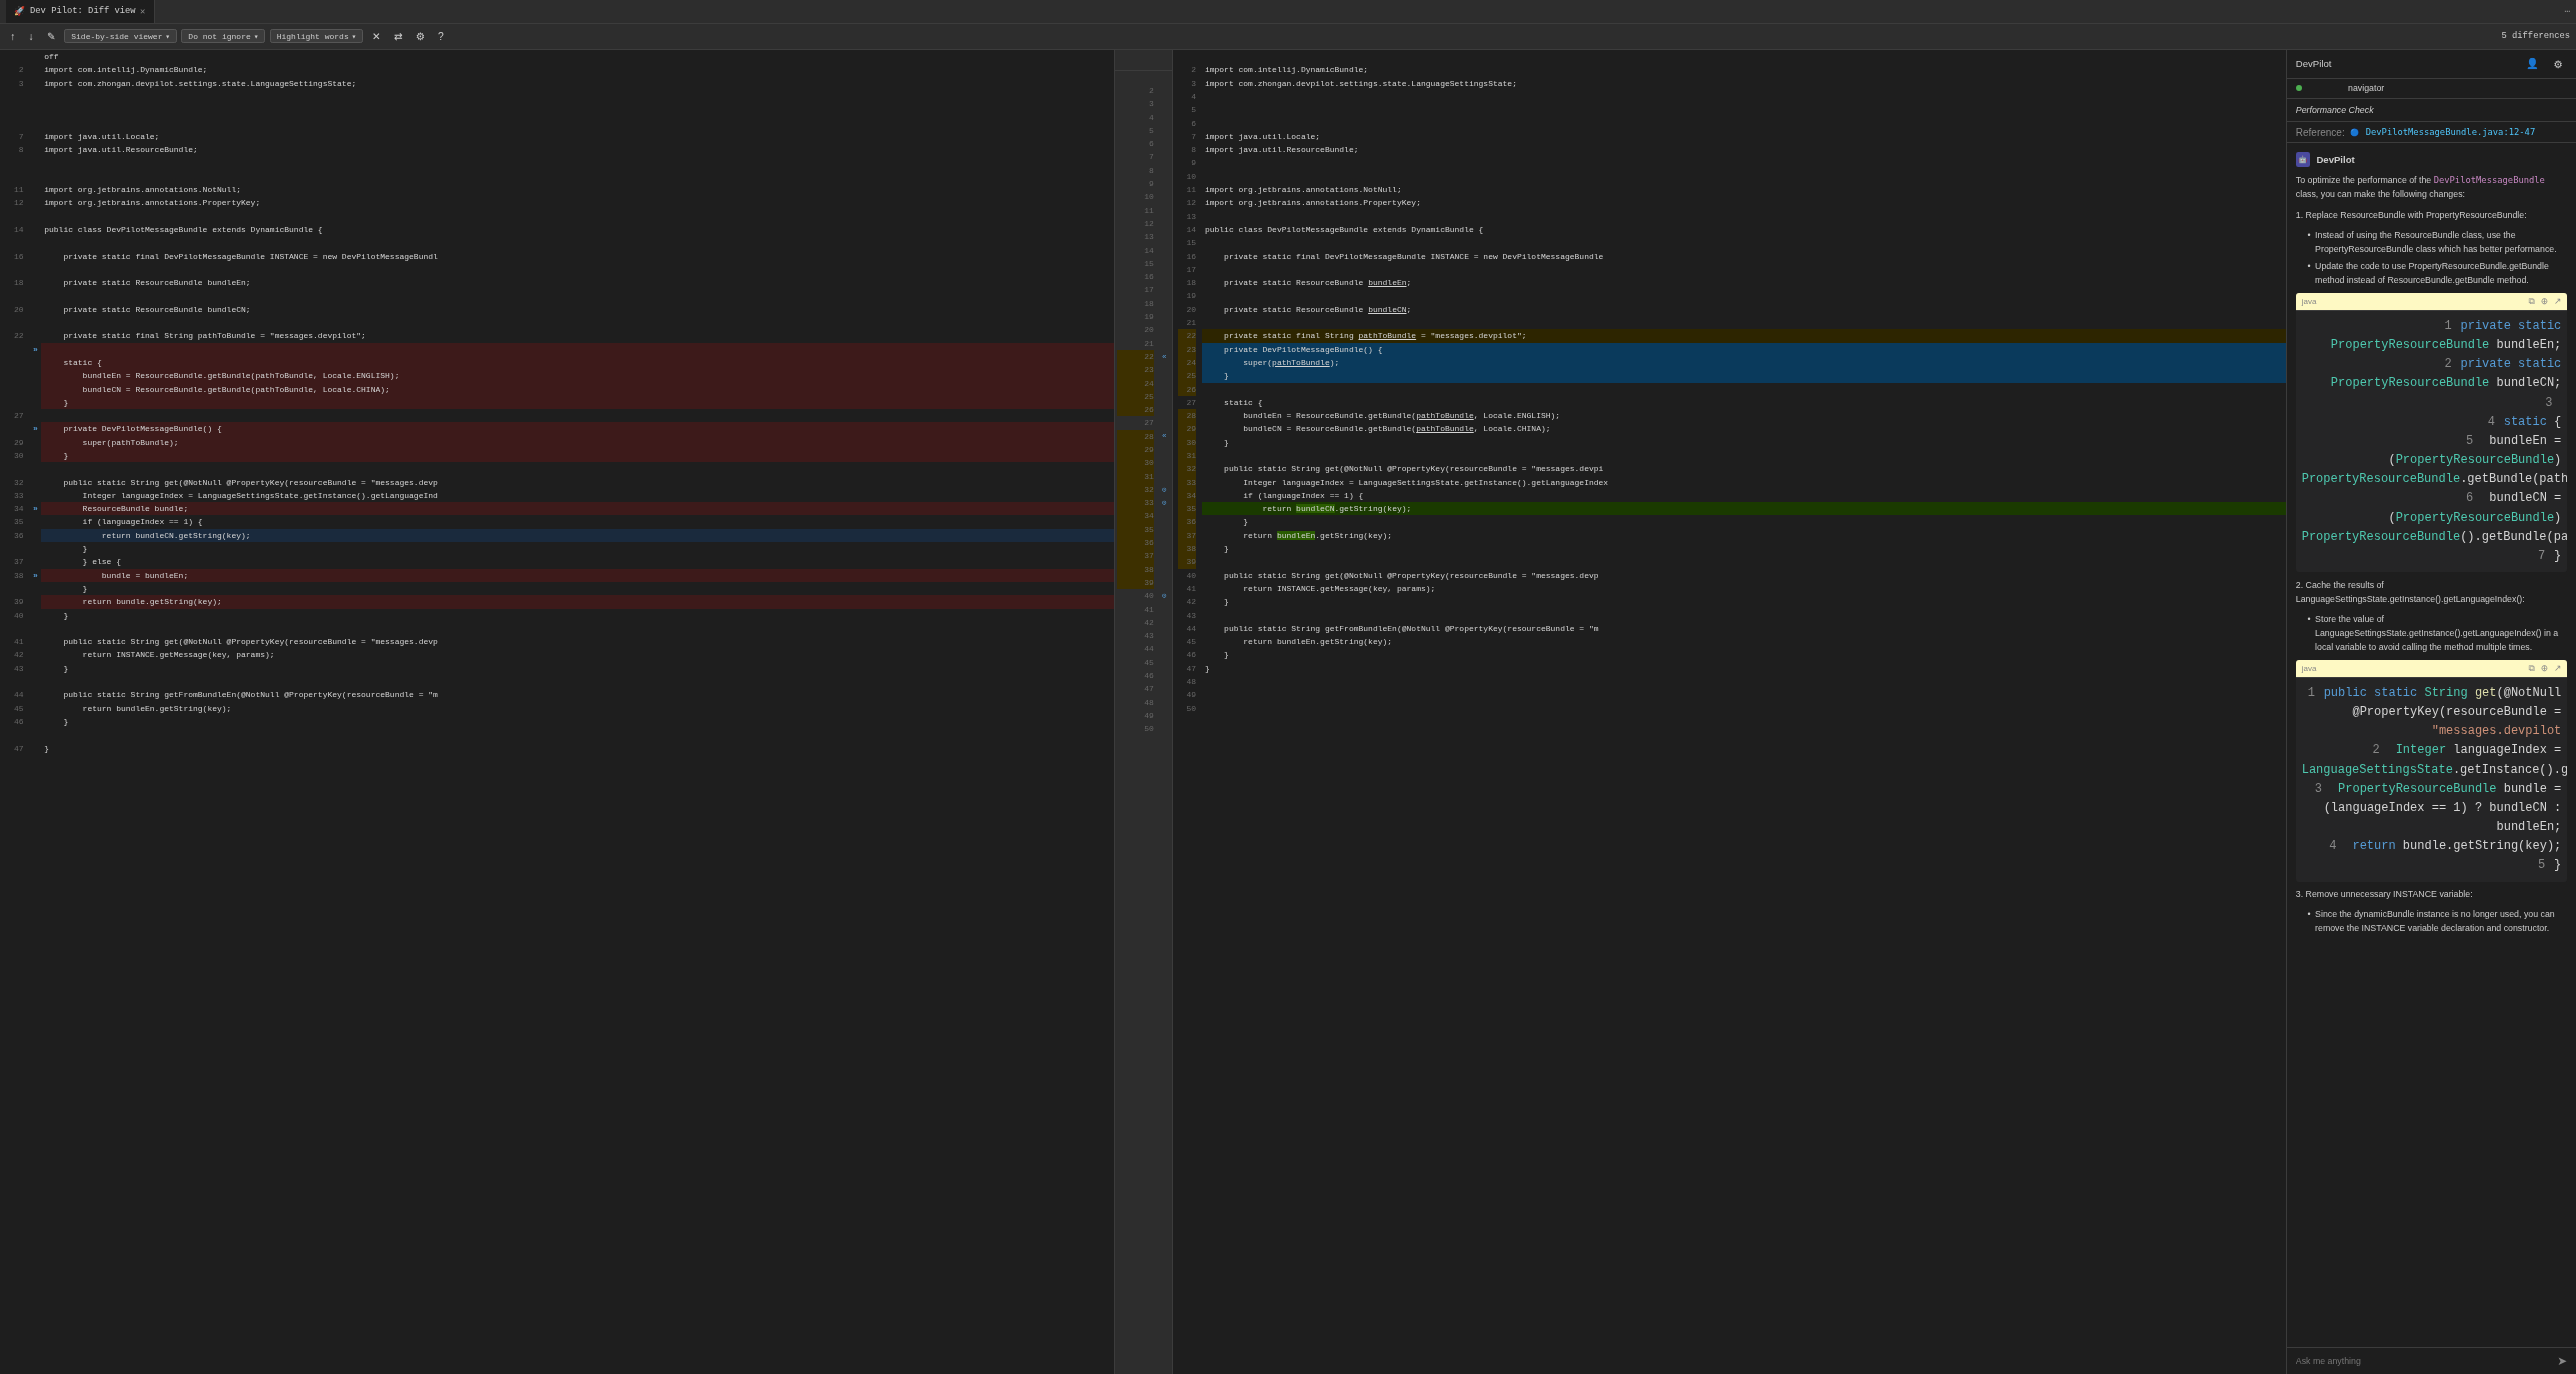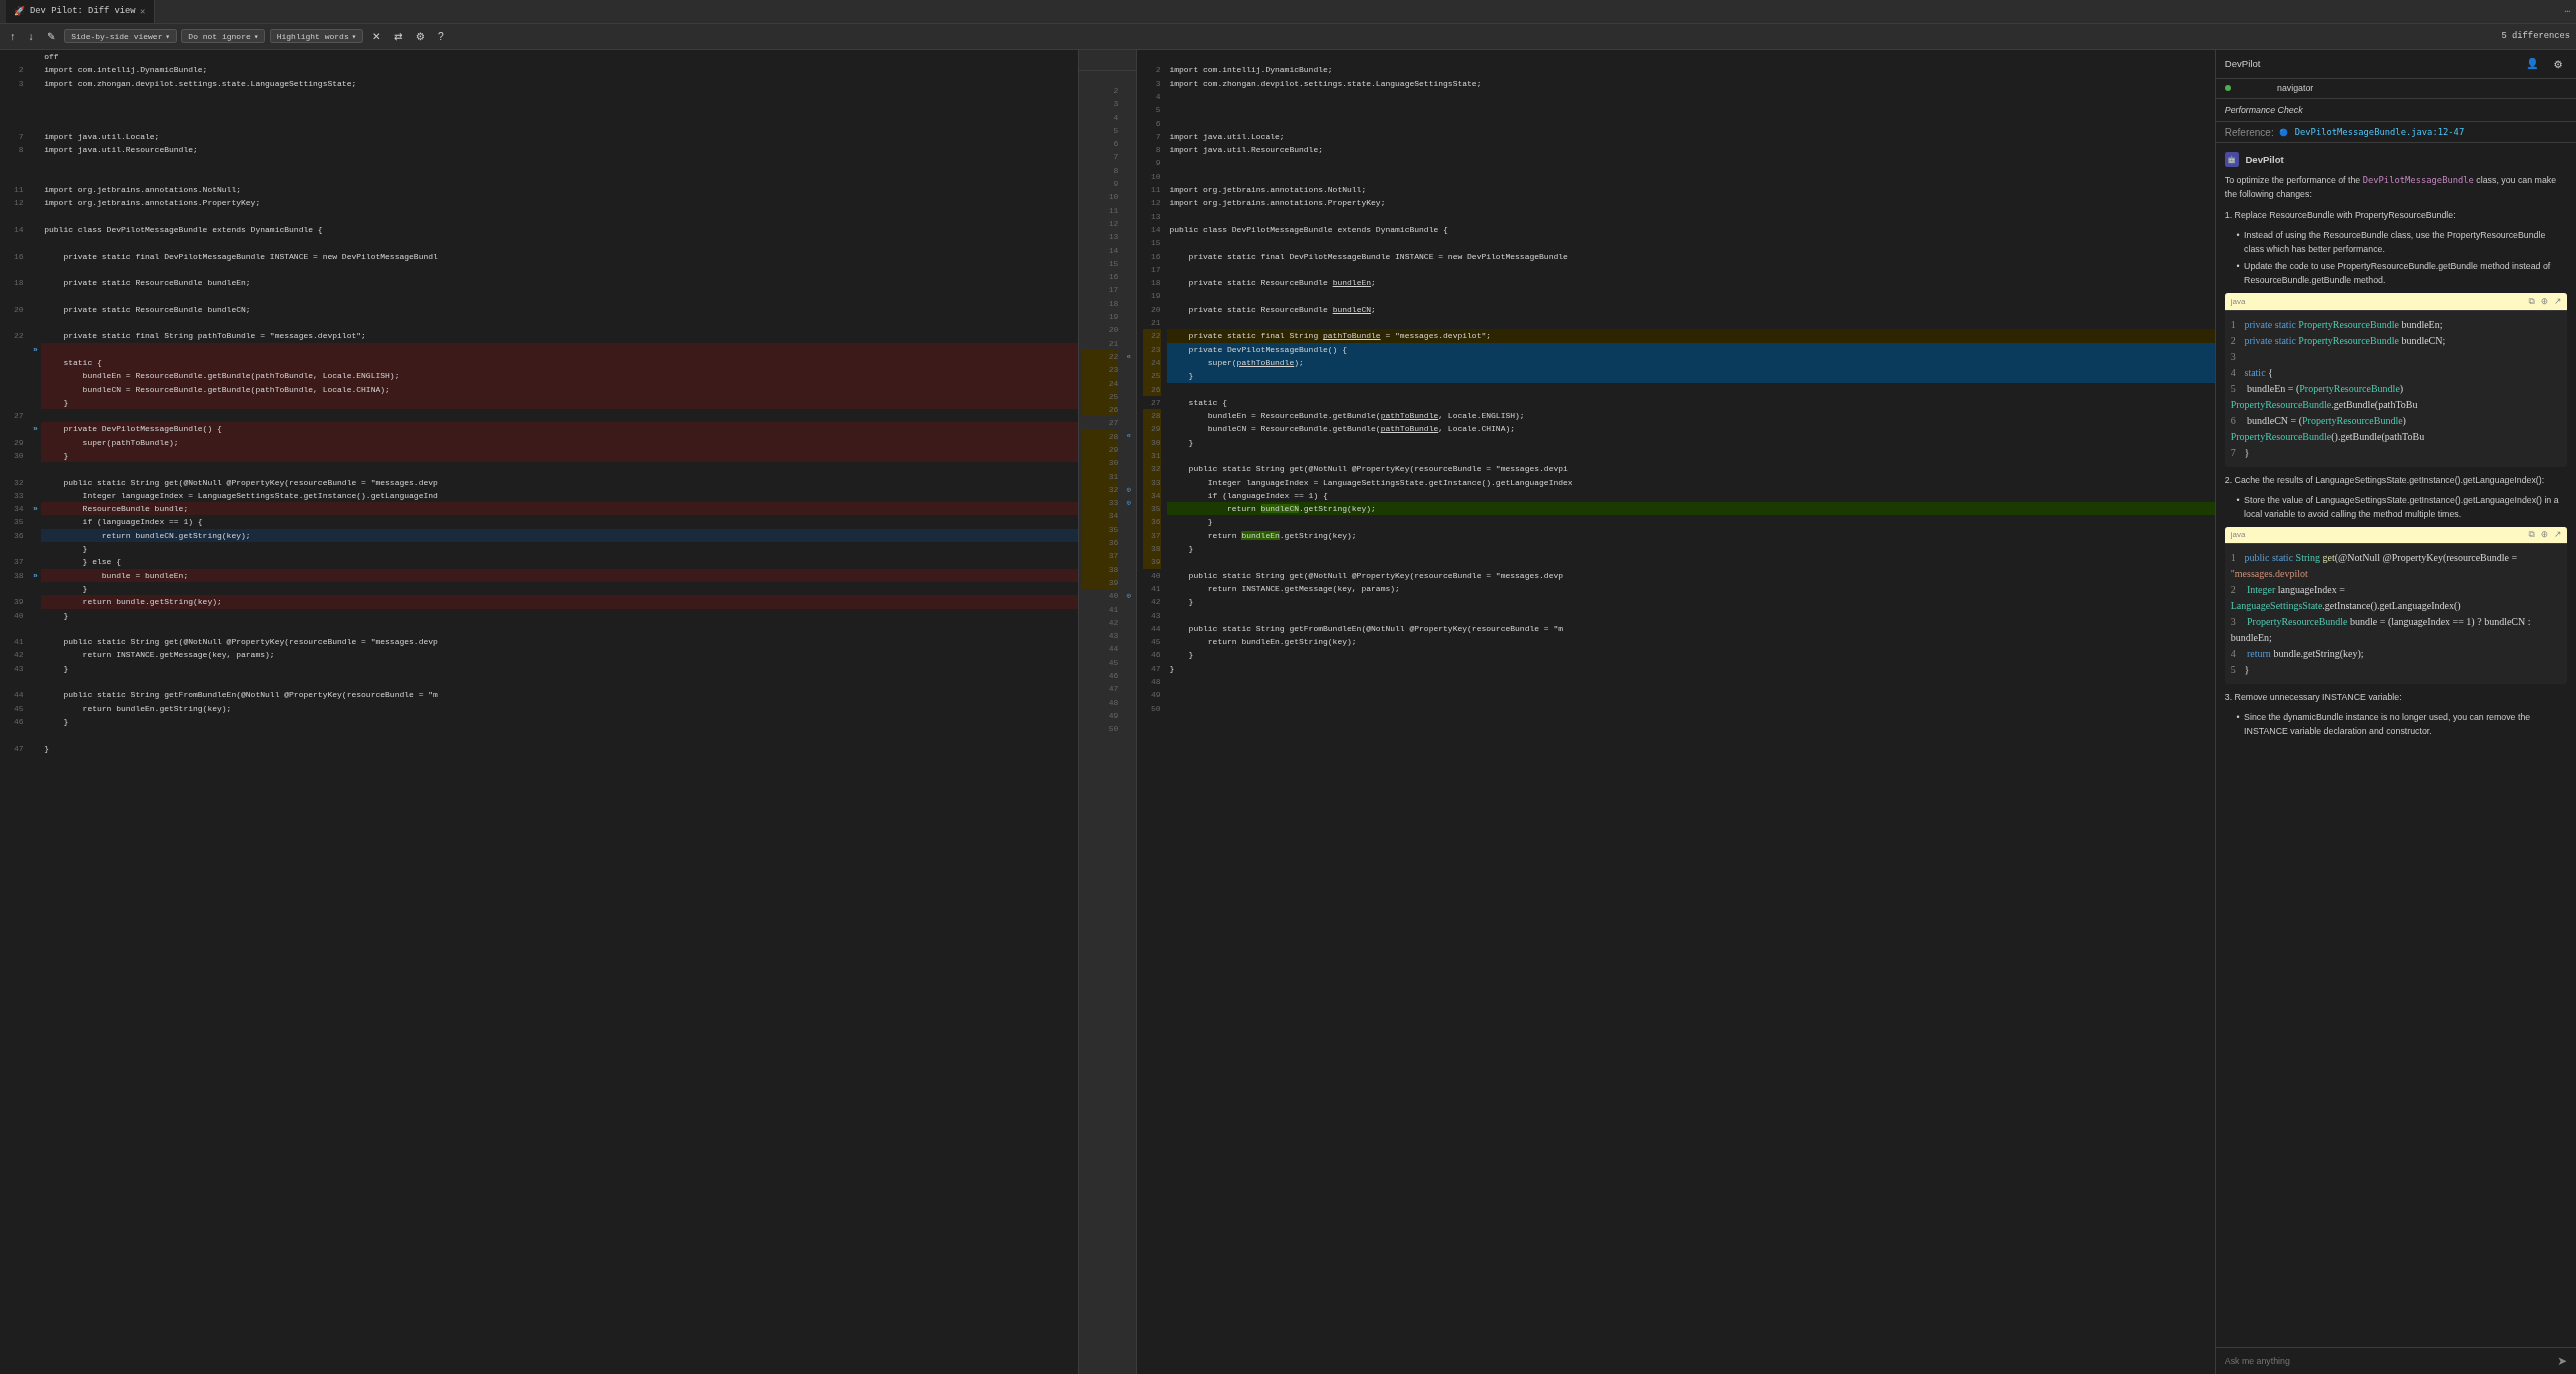--- a/index.html
+++ b/index.html
@@ -158,21 +158,21 @@
     }
     .diff-ind-item {
       height: 13.3px;
       line-height: 13.3px;
       text-align: center;
       font-size: 8px;
     }
 
     
     .devpilot-panel {
-      width: 361px;
+      width: 290px;
       flex-shrink: 0;
       background: #1e1e1e;
       border-left: 0.7px solid #3c3c3c;
       display: flex;
       flex-direction: column;
       overflow: hidden;
     }
     .devpilot-header {
       display: flex;
       align-items: center;
@@ -322,23 +322,24 @@
       display: flex;
       gap: 5.9px;
     }
     .code-block-action {
       color: #888;
       font-size: 8.8px;
       cursor: pointer;
     }
     .code-block-body {
       padding: 5.9px;
-      font-family: Liberation Serif, serif;
-      font-size: 10px;
+      font-family: Liberation Mono, monospace;
+      font-size: 12px;
       line-height: 1.6;
+      text-align: right;
     }
     .code-block-body .ln {
       color: #888;
       margin-right: 8.8px;
       user-select: none;
     }
     .kw { color: #569cd6; }
     .cm { color: #4ec9b0; }
     .str { color: #ce9178; }
     .fn { color: #dcdcaa; }

